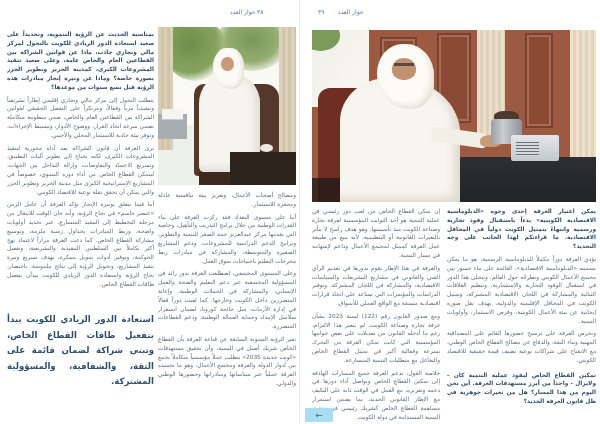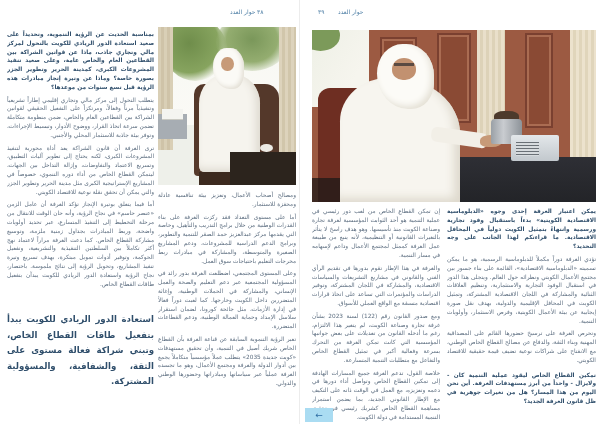--- a/index.html
+++ b/index.html
@@ -84,21 +84,21 @@
 <span class="hdr" style="left:318px">٣٩</span>
 <span class="hdr" style="left:338px">حوار العدد</span>
 
 <div class="col" style="left:7px; top:30px; width:147px; max-height:278px;">
   <p class="q">بمناسبة الحديث عن الرؤية التنموية، وتحديداً على صعيد استعادة الدور الريادي للكويت بالتحول لمركز مالي وتجاري جاذب، ماذا عن قوانين الشراكة بين القطاعين العام والخاص عامة، وعلى صعيد تنفيذ المشروعات الكبرى، كمدينة الحرير وتطوير الجزر بصورة خاصة؟ وماذا عن وتيرة إنجاز مبادرات هذه الرؤية قبل تسع سنوات من موعدها؟</p>
   <p>يتطلب التحول إلى مركز مالي وتجاري إقليمي إطاراً تشريعياً وتنفيذياً مرناً وفعالاً، ومرتكزاً على التفعيل الحقيقي لقوانين الشراكة بين القطاعين العام والخاص، ضمن منظومة متكاملة تضمن سرعة اتخاذ القرار، ووضوح الأدوار، وتبسيط الإجراءات، وتوفر بيئة جاذبة للاستثمار المحلي والأجنبي.</p>
   <p>ترى الغرفة أن قانون الشراكة يعد أداة محورية لتنفيذ المشروعات الكبرى، لكنه يحتاج إلى تطوير آليات التطبيق، وتسريع الاعتماد والتفاوضات، وإزالة التداخل بين الجهات، ليتمكن القطاع الخاص من أداء دوره التنموي، خصوصاً في المشاريع الإستراتيجية الكبرى مثل مدينة الحرير وتطوير الجزر والتي يمكن أن تحقق نقلة نوعية للاقتصاد الكويتي.</p>
   <p>أما فيما يتعلق بوتيرة الإنجاز تؤكد الغرفة أن عامل الزمن «عنصر حاسم» في نجاح الرؤية، وأنه حان الوقت للانتقال من مرحلة التخطيط إلى التنفيذ المتسارع، عبر تحديد أولويات واضحة، وربط المبادرات بجداول زمنية ملزمة، وتوسيع مشاركة القطاع الخاص. كما دعت الغرفة مراراً لاعتماد نهج أكثر تكاملاً بين السلطتين التنفيذية والتشريعية، وتفعيل الحوكمة، وتوفير أدوات تمويل مبتكرة، بهدف تسريع وتيرة تنفيذ المشاريع، وتحويل الرؤية إلى نتائج ملموسة. باختصار، نجاح الرؤية واستعادة الدور الريادي للكويت يبدآن بتفعيل طاقات القطاع الخاص.</p>
 </div>
 
-<div class="pullquote" style="left:7px; top:312px; width:147px;">استعادة الدور الريادي للكويت يبدأ بتفعيل طاقات القطاع الخاص، وتبني شراكة فعالة مستوى على الثقة، والشفافية، والمسؤولية المشتركة.</div>
+<div class="pullquote" style="left:7px; top:312px; width:147px;">استعادة الدور الريادي للكويت يبدأ بتفعيل طاقات القطاع الخاص، وتبني شراكة لضمان قائمة على الثقة، والشفافية، والمسؤولية المشتركة.</div>
 
 <div class="photo-left">
   <div class="pl-window"></div>
   <div class="pl-foliage1"></div>
   <div class="pl-foliage2"></div>
   <div class="pl-curtainL"></div>
   <div class="pl-curtainR"></div>
   <div class="pl-sidetable"></div>
   <div class="pl-paper"></div>
   <div class="pl-chair"></div>

